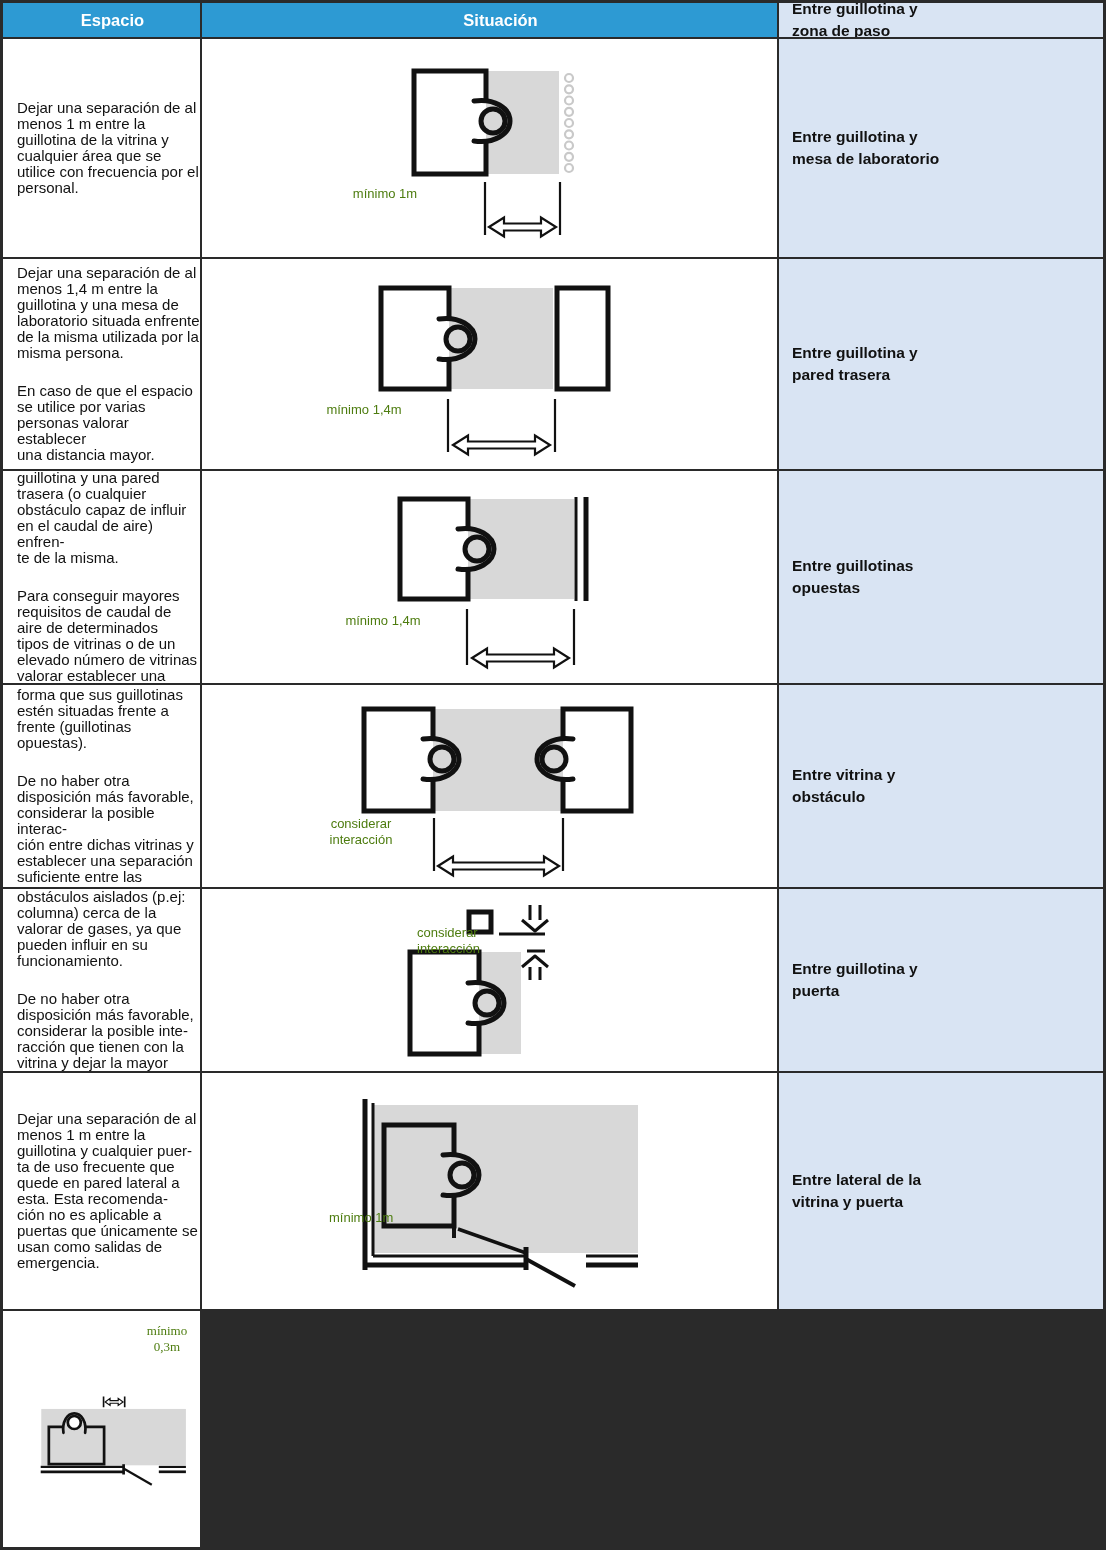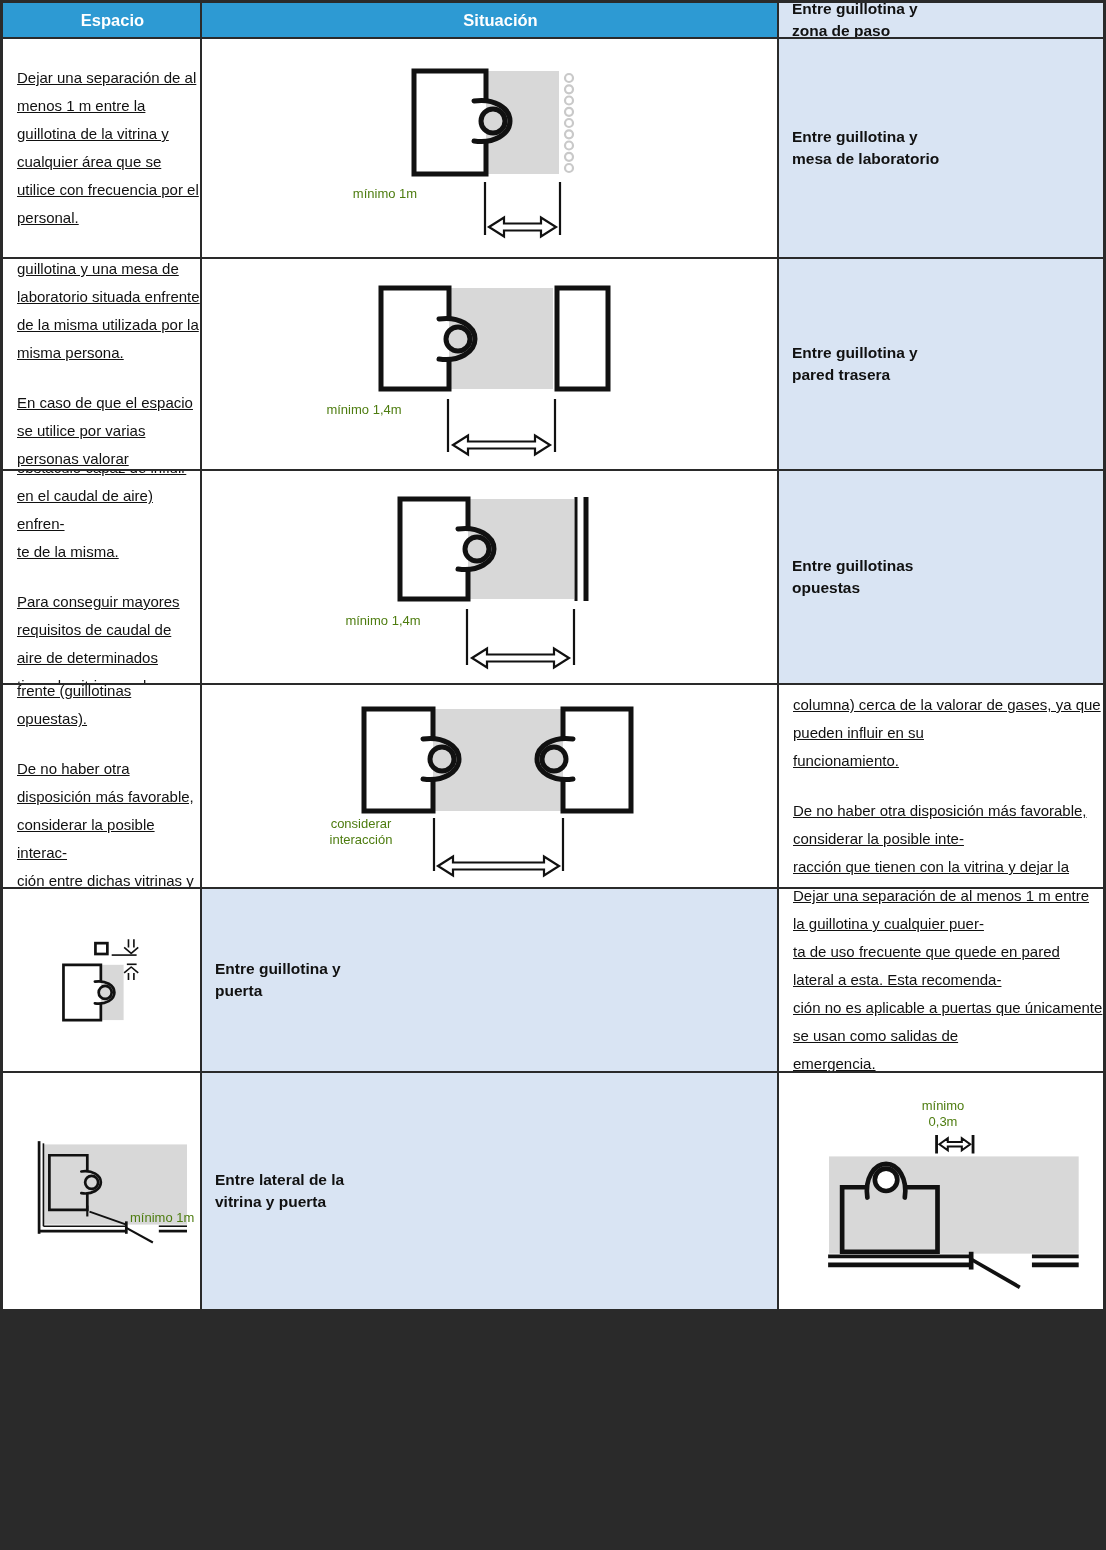--- a/index.html
+++ b/index.html
@@ -21,21 +21,21 @@
   .espacio{
     background:#d9e4f3;
     display:flex;align-items:center;
     padding-left:13px;
     font-weight:bold;font-size:15.5px;line-height:22px;
     white-space:pre-line;
   }
   .reco{
     display:flex;flex-direction:column;justify-content:center;
     padding:0 0 0 14px;
-    font-size:15px;line-height:28px;text-decoration:underline;
+    font-size:15px;line-height:16px;
   }
   .para{white-space:pre-line;margin:0;}
   .para + .para{margin-top:22px;}
   .situ{position:relative;}
   .situ svg{display:block;}
   .dlabel{
     position:absolute;font-size:13px;line-height:16px;color:#4d7c0f;
     white-space:pre-line;text-align:center;transform:translateX(-50%);
   }
   .dlabel.left{transform:none;text-align:left;}
@@ -145,20 +145,22 @@
       <path class="stroke" stroke-width="5" d="M224,53 L224,24 L292,24 L292,126 L224,126 L224,96"></path>
       <use href="#person" transform="translate(84,74)" style="color:#d8d8d8"></use>
       <use href="#person" transform="translate(234,74) scale(-1,1)" style="color:#d8d8d8"></use>
       <path class="stroke" stroke-width="2.2" d="M95,133 V186 M224,133 V186"></path>
       <polygon points="99,181 114,171.5 114,177.5 205,177.5 205,171.5 220,181 205,190.5 205,184.5 114,184.5 114,190.5" fill="#fff" stroke="#111" stroke-width="2.2"></polygon>
     </svg>
     <div class="dlabel" style="left:159px;top:131px;">considerar
 interacción</div>
   </div>
 
+  <div class="cell espacio">Entre vitrina y
+obstáculo</div>
   <div class="cell reco">
     <p class="para">Si es posible, evitar la presencia de grandes obstáculos aislados (p.ej:
 columna) cerca de la valorar de gases, ya que pueden influir en su
 funcionamiento.</p>
     <p class="para">De no haber otra disposición más favorable, considerar la posible inte-
 racción que tienen con la vitrina y dejar la mayor distancia posible entre
 vitrina y obstáculo.</p>
   </div>
   <div class="cell situ">
     <svg width="100%" height="100%" viewBox="0 0 323 182">
@@ -211,17 +213,17 @@
       <polygon points="148,68 157,61.5 157,65.5 172,65.5 172,61.5 181,68 172,74.5 172,70.5 157,70.5 157,74.5" fill="#fff" stroke="#111" stroke-width="2.2"></polygon>
       <path class="stroke" stroke-width="5" d="M70,114 H44 V183 H146 V114 H112"></path>
       <use href="#person" transform="translate(91,125) rotate(-90)" style="color:#fff"></use>
       <path class="stroke" stroke-width="4" d="M29,188 H182"></path>
       <path class="stroke" stroke-width="5" d="M29,197 H182"></path>
       <path class="stroke" stroke-width="5" d="M182,183 V202"></path>
       <path class="stroke" stroke-width="4" d="M182,191 L234,221"></path>
       <path class="stroke" stroke-width="4" d="M247,188 H297"></path>
       <path class="stroke" stroke-width="5" d="M247,197 H297"></path>
     </svg>
-    <div class="dlabel" style="left:164px;top:25px;">mínimo
+    <div class="dlabel" style="left:164px;top:12px;font-family:Liberation Serif, serif;">mínimo
 0,3m</div>
   </div>
 
 </div>
 
 </body></html>

